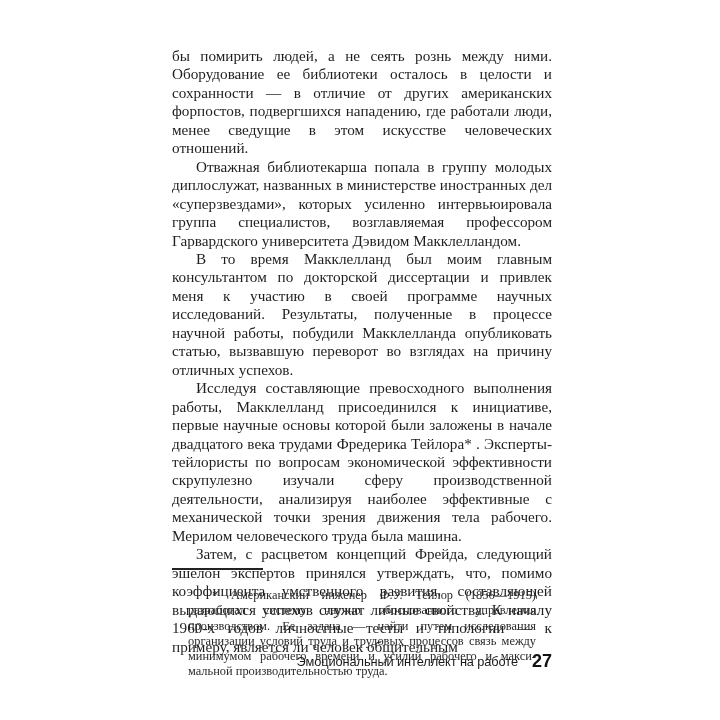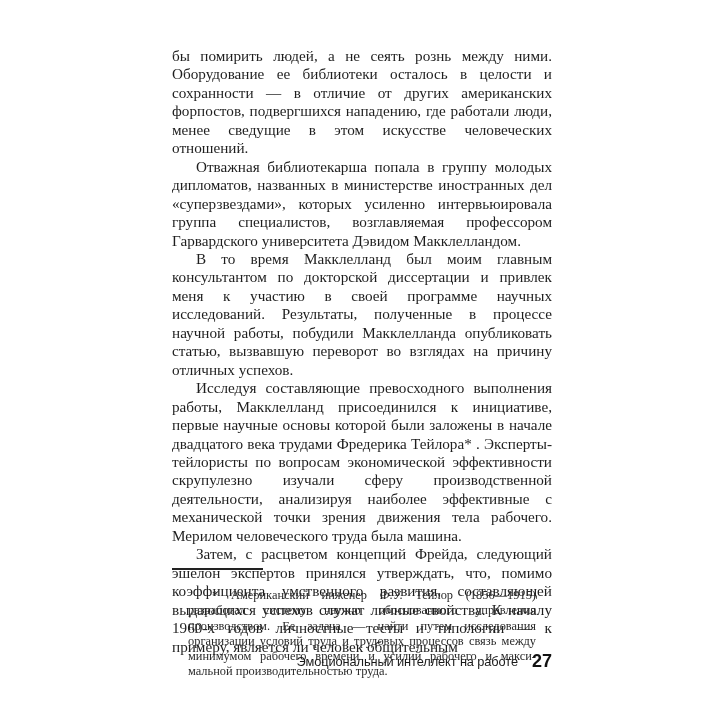--- a/index.html
+++ b/index.html
@@ -82,21 +82,21 @@
       color: #111111;
     }
   </style>
 </head>
 <body>
 
 <div class="page">
 
   <div class="main-text">
     <p>бы помирить людей, а не сеять рознь между ними. Оборудова­ние ее библиотеки осталось в целости и сохранности — в отли­чие от других американских форпостов, подвергшихся нападе­нию, где работали люди, менее сведущие в этом искусстве че­ловеческих отношений.</p>
-    <p class="indent">Отважная библиотекарша попала в группу молодых дипло­матов, названных в министерстве иностранных дел «суперзвез­дами», которых усиленно интервьюировала группа специалис­тов, возглавляемая профессором Гарвардского университета Дэвидом Макклелландом.</p>
+    <p class="indent">Отважная библиотекарша попала в группу молодых дипло­служат, названных в министерстве иностранных дел «суперзвез­дами», которых усиленно интервьюировала группа специалис­тов, возглавляемая профессором Гарвардского университета Дэвидом Макклелландом.</p>
     <p class="indent">В то время Макклелланд был моим главным консультан­том по докторской диссертации и привлек меня к участию в своей программе научных исследований. Результаты, получен­ные в процессе научной работы, побудили Макклелланда опуб­ликовать статью, вызвавшую переворот во взглядах на причи­ну отличных успехов.</p>
     <p class="indent">Исследуя составляющие превосходного выполнения рабо­ты, Макклелланд присоединился к инициативе, первые науч­ные основы которой были заложены в начале двадцатого века трудами Фредерика Тейлора* . Эксперты-тейлористы по вопро­сам экономической эффективности скрупулезно изучали сфе­ру производственной деятельности, анализируя наиболее эф­фективные с механической точки зрения движения тела рабо­чего. Мерилом человеческого труда была машина.</p>
     <p class="indent">Затем, с расцветом концепций Фрейда, следующий эшелон экспертов принялся утверждать, что, помимо коэффициента умственного развития, составляющей выдающихся успехов слу­жат личные свойства. К началу 1960-х годов личностные тесты и типологии — к примеру, является ли человек общительным</p>
   </div>
 
   <div class="footnote-rule"></div>
 
   <div class="footnote">
     <p>* Американский инженер Ф.У. Тейлор (1856—1915) разработал сис­тему научно обоснованного управления производством. Ее задача — найти путем исследования организации условий труда и трудовых процессов связь между минимумом рабочего времени и усилий рабочего и макси­мальной производительностью труда.</p>
   </div>

